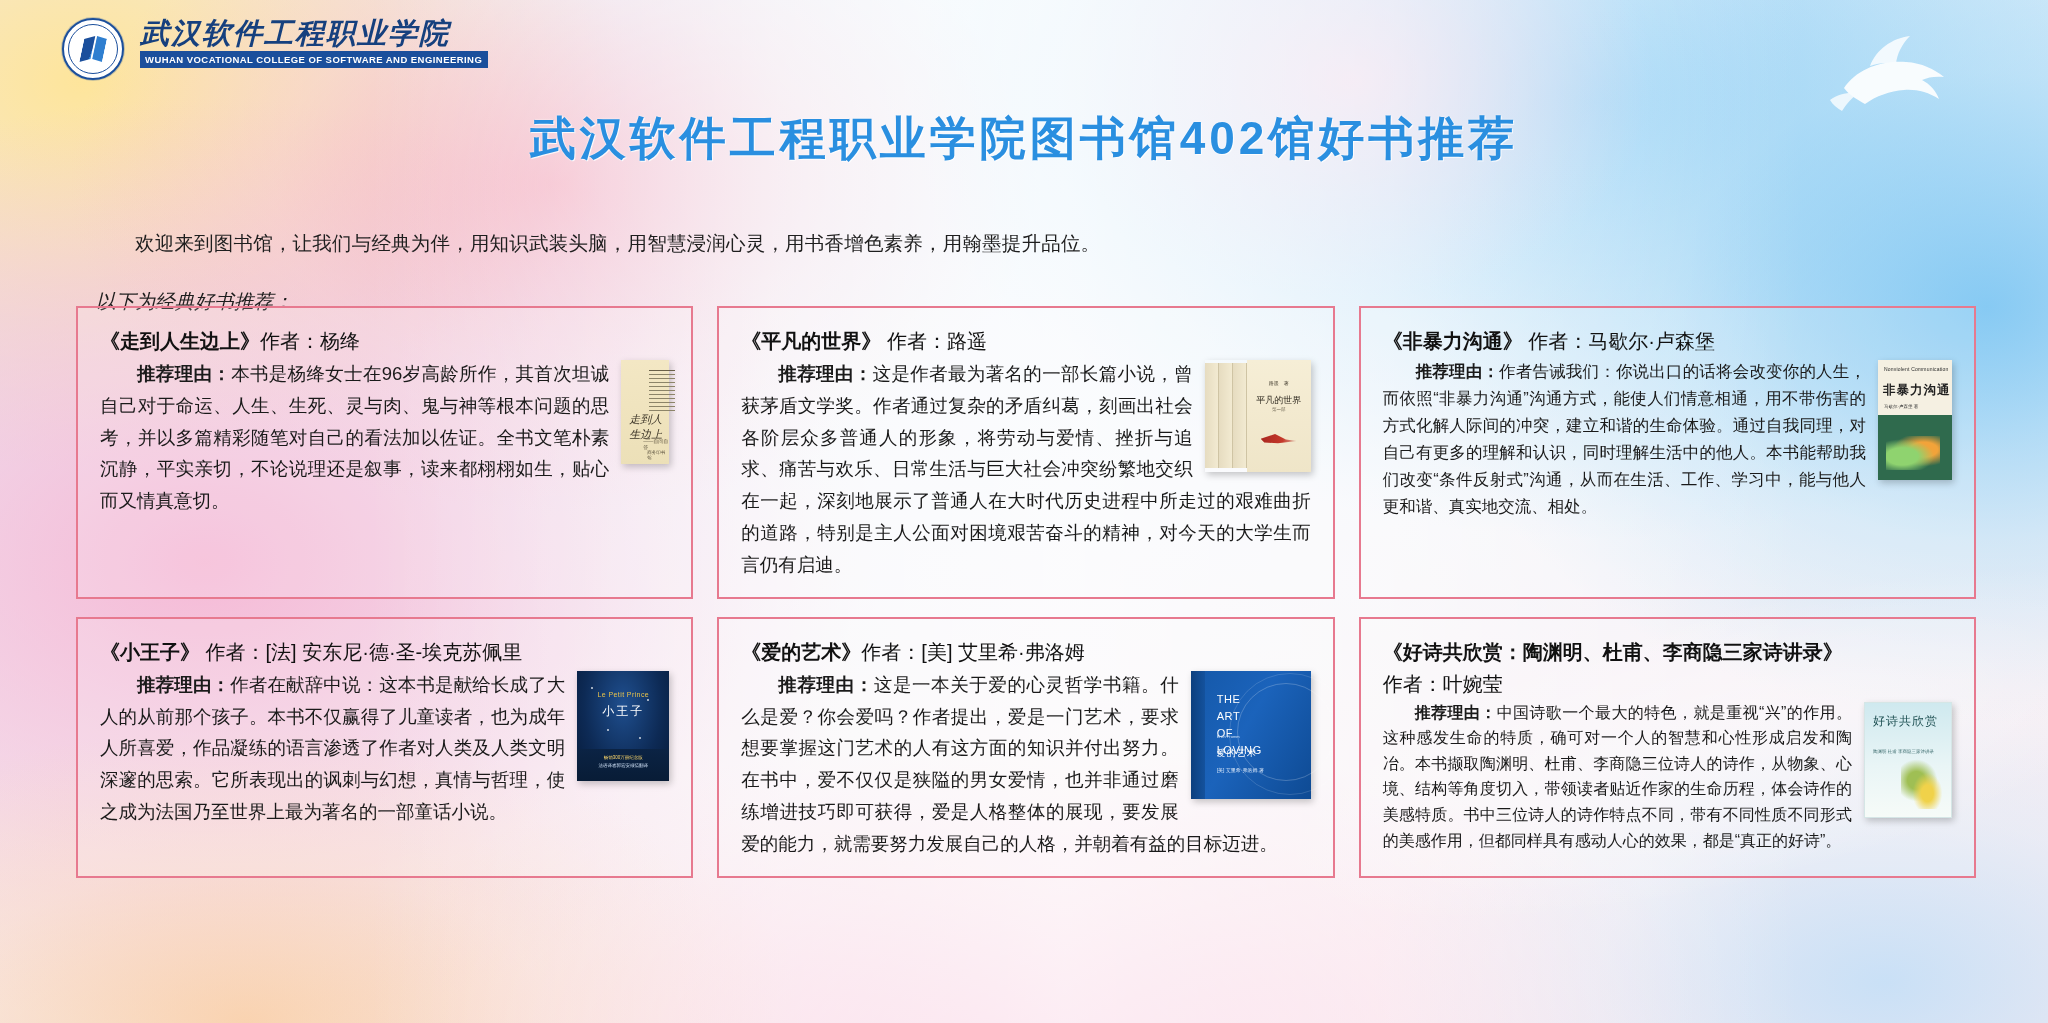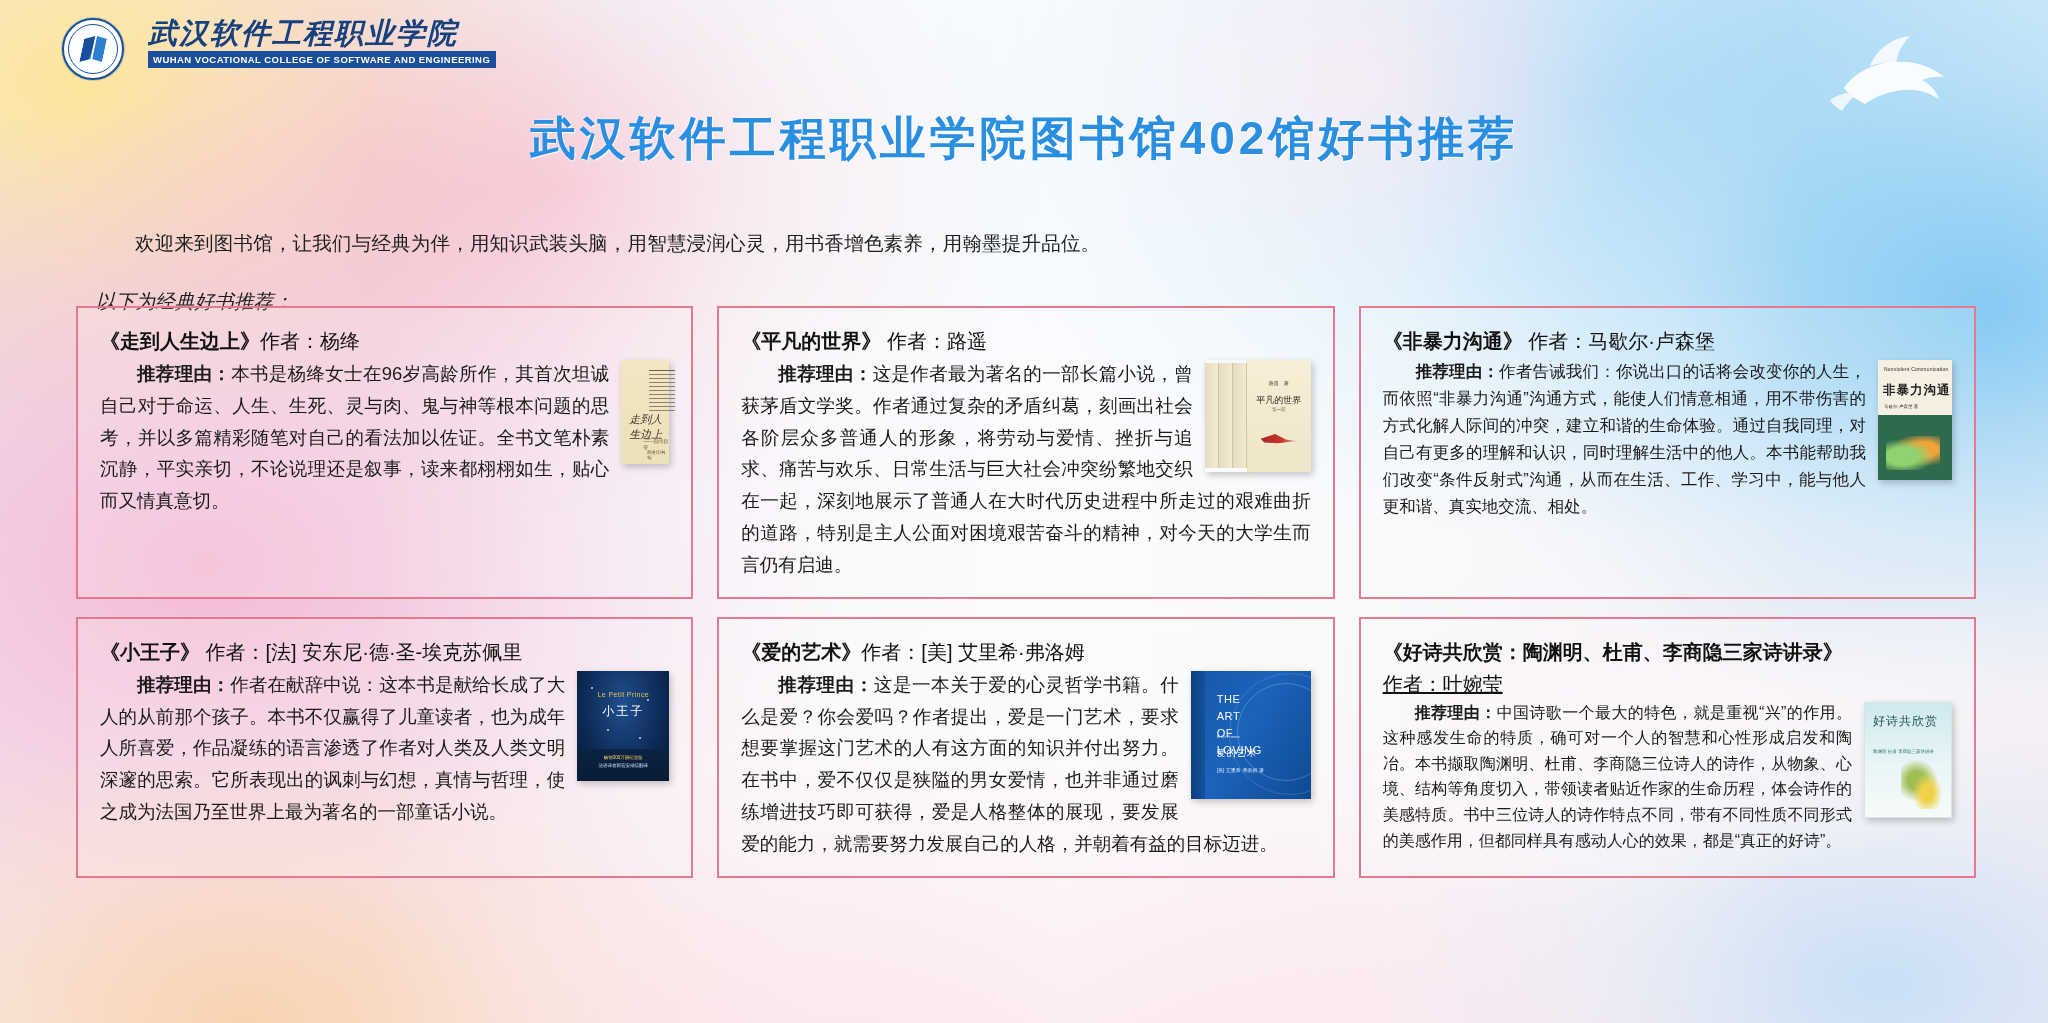--- a/index.html
+++ b/index.html
@@ -48,21 +48,21 @@
     background:linear-gradient(90deg, rgba(255,255,255,0) 18%, rgba(255,255,255,.55) 38%, rgba(255,255,255,.72) 52%, rgba(255,255,255,.5) 68%, rgba(255,255,255,0) 88%);
   }
   
   .swoosh{position:absolute;right:-60px;bottom:-80px;width:900px;height:560px;
     background:
       radial-gradient(ellipse 700px 200px at 60% 40%, rgba(255,255,255,.45) 0%, rgba(255,255,255,0) 70%);
     transform:rotate(-14deg);}
 
   
   #header{position:absolute;left:0;top:0;width:100%;height:100px;z-index:5;}
-  #logo{position:absolute;left:62px;top:18px;display:flex;align-items:flex-start;gap:24px;}
+  #logo{position:absolute;left:62px;top:18px;display:flex;align-items:flex-start;gap:16px;}
   .logo-seal{width:58px;height:58px;border-radius:50%;flex:0 0 auto;
     background:#ffffff;
     border:2px solid #1b4f9c;position:relative;box-shadow:0 0 0 1px rgba(27,79,156,.25);}
   .logo-seal:after{content:"";position:absolute;inset:4px;border-radius:50%;border:1px solid #1b4f9c;}
   .logo-seal .book{position:absolute;left:50%;top:50%;transform:translate(-50%,-50%) skewX(-12deg);
     width:22px;height:26px;background:linear-gradient(100deg,#1b4f9c 0 48%,#2f7fd0 48% 100%);
     clip-path:polygon(0 12%,48% 0,48% 88%,0 100%);}
   .logo-seal .book2{position:absolute;left:50%;top:50%;transform:translate(-46%,-50%) skewX(-12deg);
     width:22px;height:26px;background:#2f7fd0;clip-path:polygon(52% 0,100% 12%,100% 100%,52% 88%);}
   .logo-text{display:flex;flex-direction:column;gap:3px;}
@@ -93,21 +93,21 @@
   #grid{position:absolute;left:76px;top:306px;width:1900px;z-index:5;
     display:grid;grid-template-columns:repeat(3,1fr);gap:18px 24px;}
   .card{
     position:relative;border:2px solid #e7798f;background:rgba(255,255,255,.16);
     padding:18px 22px 16px 22px;min-height:222px;box-sizing:border-box;overflow:hidden;
   }
   .card.r2{min-height:228px;}
   .bk-title{font-size:20px;color:#111;line-height:1.5;margin-bottom:2px;}
   .bk-title .nm{font-weight:700;}
   .bk-title .au{font-weight:400;}
-  .bk-title-2{font-size:20px;color:#111;line-height:1.55;text-decoration:underline;}
+  .bk-title-2{font-size:20px;color:#111;line-height:1.55;}
   .bk-body{font-size:18.5px;line-height:1.72;color:#1a1a1a;text-align:justify;text-indent:2em;}
   .bk-body b{font-weight:700;}
   .bk-body.sm{font-size:16.5px;line-height:1.64;}
   .bk-body.sm2{font-size:16px;line-height:1.6;}
 
   
   .cover{float:right;margin:2px 0 4px 12px;box-shadow:2px 3px 7px rgba(0,0,0,.22);}
 
   .cv-a{width:48px;height:104px;background:linear-gradient(180deg,#f3e7c4,#ece0b8);position:relative;}
   .cv-a .ln{position:absolute;left:28px;top:10px;width:26px;height:1px;background:#6a6048;box-shadow:0 4px 0 #8c8468,0 8px 0 #8c8468,0 12px 0 #8c8468,0 16px 0 #8c8468,0 20px 0 #8c8468,0 24px 0 #8c8468,0 28px 0 #8c8468,0 32px 0 #8c8468,0 36px 0 #8c8468,0 40px 0 #8c8468;}

